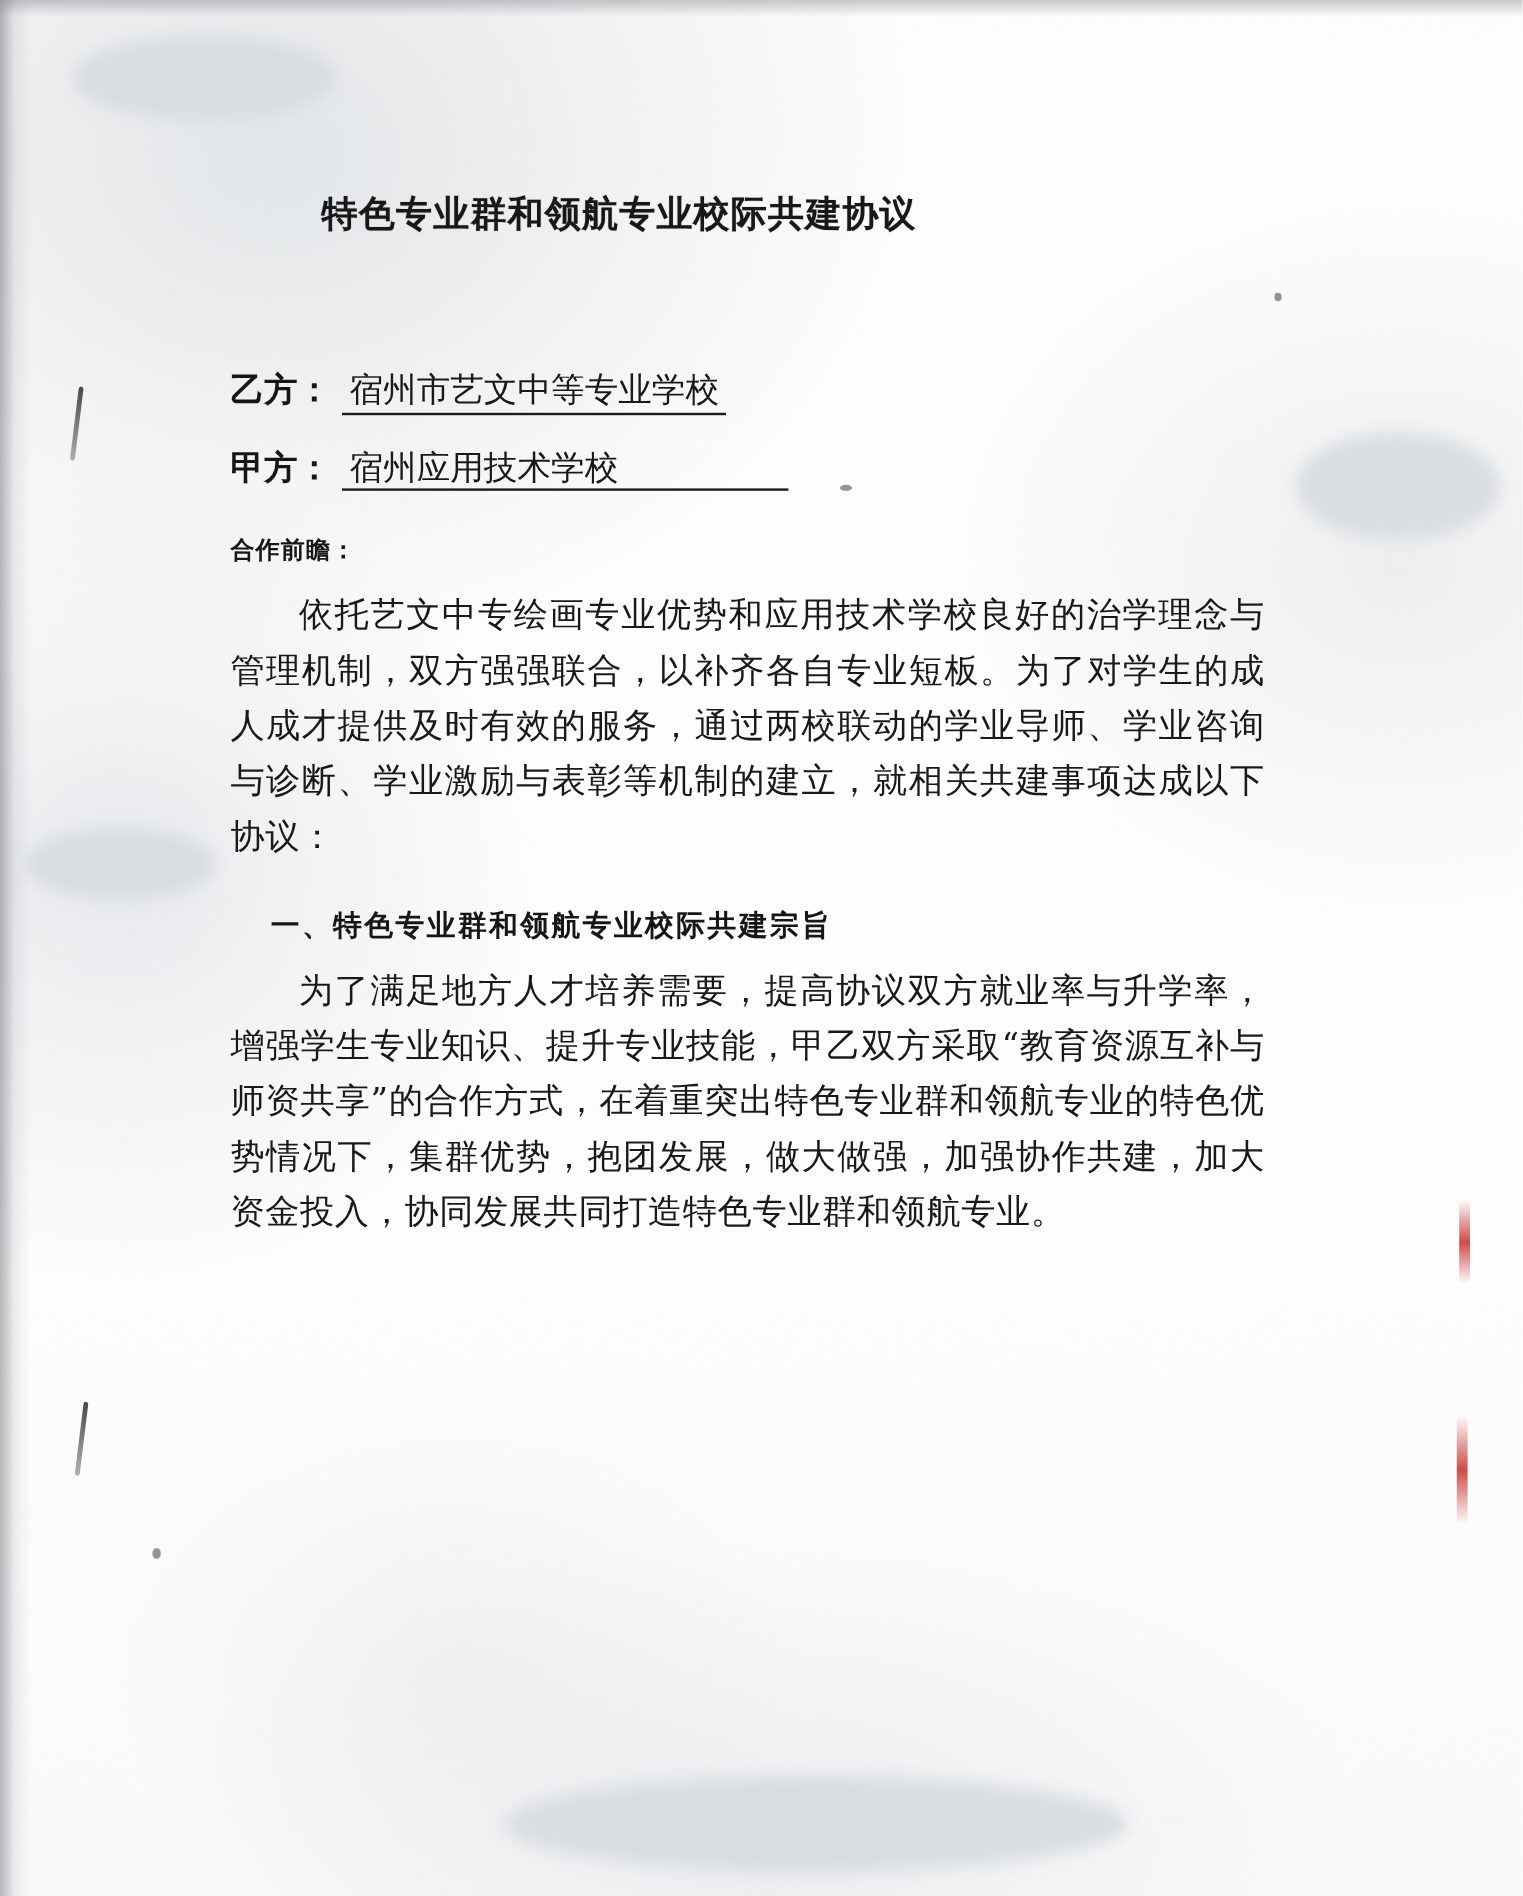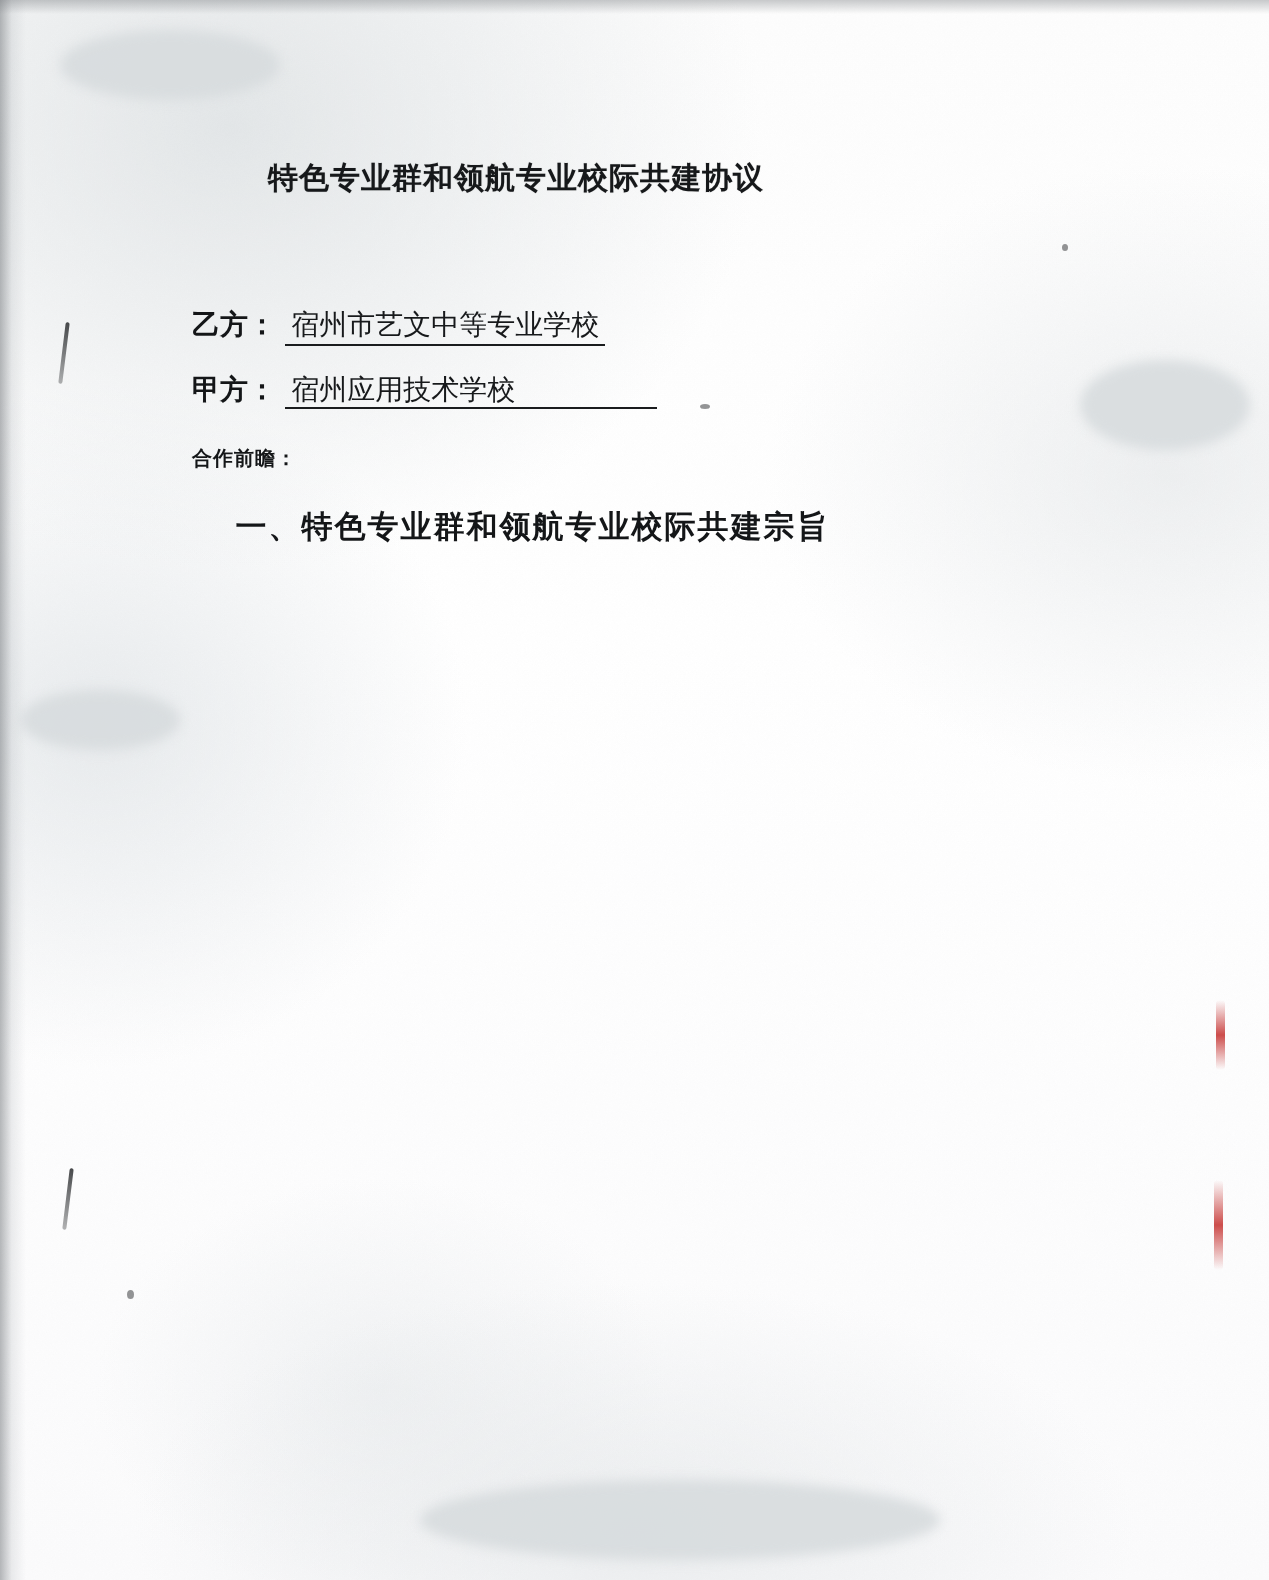--- a/index.html
+++ b/index.html
@@ -122,21 +122,21 @@
     text-justify: inter-ideograph;
     color: #17191b;
     text-indent: 2em;
     margin: 10px 0 22px 0;
     letter-spacing: 0.5px;
   }
 
   .heading-num {
     font-family: "DejaVu Sans", "Liberation Sans", sans-serif;
     font-weight: bold;
-    font-size: 31px;
+    font-size: 24px;
     color: #141618;
     margin: 34px 0 16px 0;
     text-indent: 1.4em;
     letter-spacing: 2px;
   }
 
   
   .artifact {
     position: absolute;
     pointer-events: none;
@@ -205,20 +205,22 @@
         <span class="party-value">宿州市艺文中等专业学校</span>
       </div>
 
       <div class="party-line">
         <span class="party-label">甲方：</span>
         <span class="party-value wide">宿州应用技术学校</span>
       </div>
 
       <div class="section-bold">合作前瞻：</div>
 
+      <div class="para">依托艺文中专绘画专业优势和应用技术学校良好的治学理念与管理机制，双方强强联合，以补齐各自专业短板。为了对学生的成人成才提供及时有效的服务，通过两校联动的学业导师、学业咨询与诊断、学业激励与表彰等机制的建立，就相关共建事项达成以下协议：</div>
 
       <div class="heading-num">一、特色专业群和领航专业校际共建宗旨</div>
 
+      <div class="para">为了满足地方人才培养需要，提高协议双方就业率与升学率，增强学生专业知识、提升专业技能，甲乙双方采取“教育资源互补与师资共享”的合作方式，在着重突出特色专业群和领航专业的特色优势情况下，集群优势，抱团发展，做大做强，加强协作共建，加大资金投入，协同发展共同打造特色专业群和领航专业。</div>
 
 
     </div>
   </div>
 </div>
 
 </body></html>

